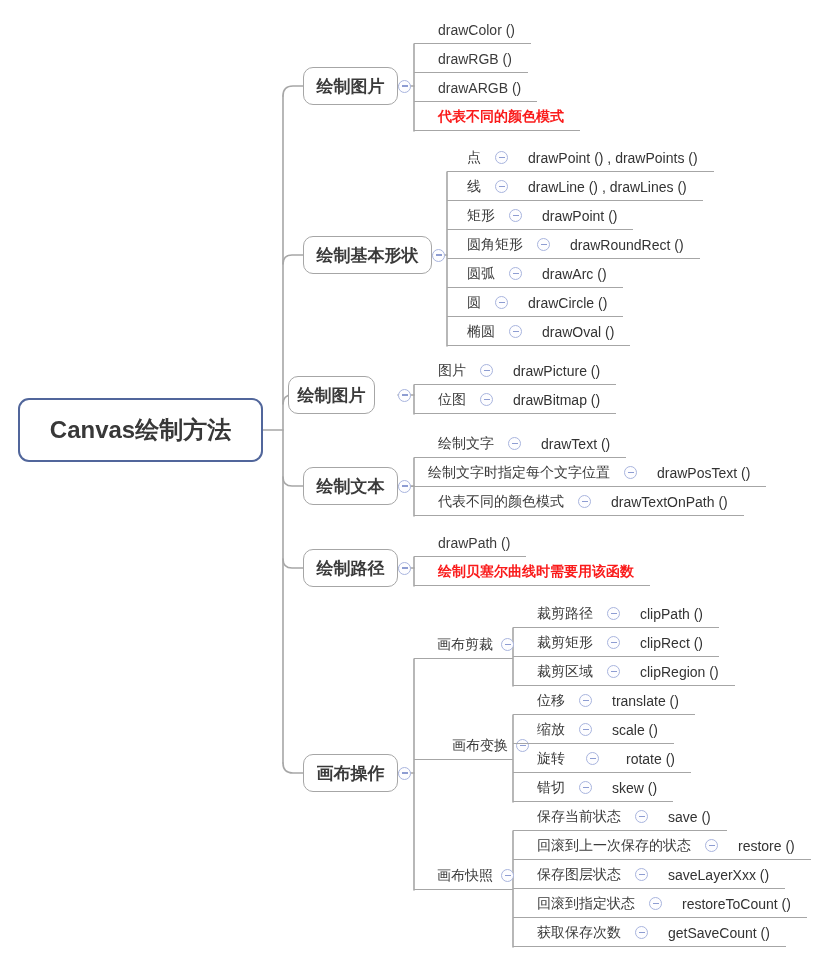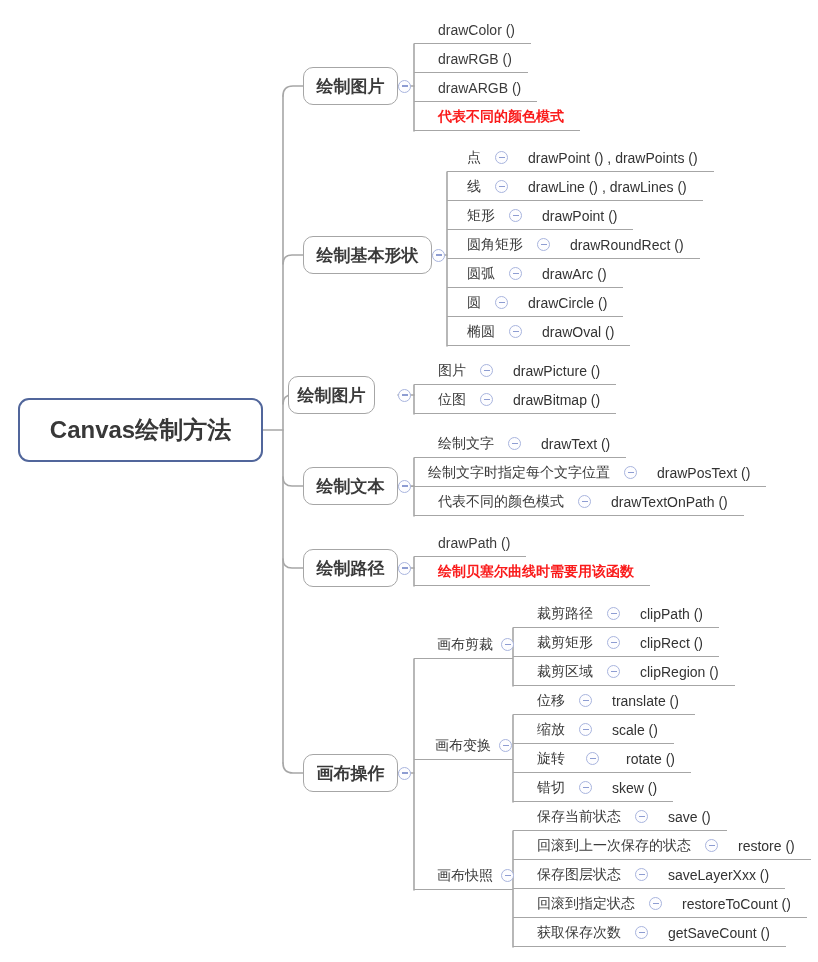--- a/index.html
+++ b/index.html
@@ -223,21 +223,21 @@
         </span>
         <span class="fn">clipRect ()</span>
       </div>
       <div class="leaf-row" style="left: 513px; top: 658px; padding-left: 24px; padding-right: 16px;">
         <span class="lbl">裁剪区域</span>
         <span class="toggle">
           <span class="minus"></span>
         </span>
         <span class="fn">clipRegion ()</span>
       </div>
-      <div class="subrow" style="left: 414px; top: 732px; width: 99px; padding-left: 21px;">
+      <div class="subrow" style="left: 414px; top: 732px; width: 99px; padding-left: 38px;">
         <span>画布变换</span>
         <span class="toggle">
           <span class="minus"></span>
         </span>
       </div>
       <div class="leaf-row" style="left: 513px; top: 687px; padding-left: 24px; padding-right: 16px;">
         <span class="lbl">位移</span>
         <span class="toggle">
           <span class="minus"></span>
         </span>

